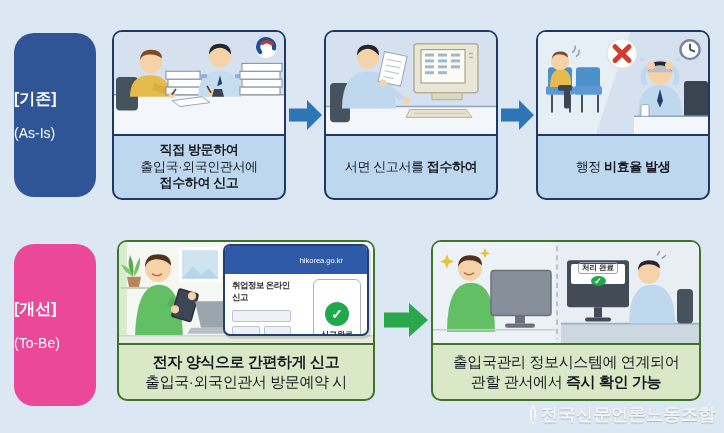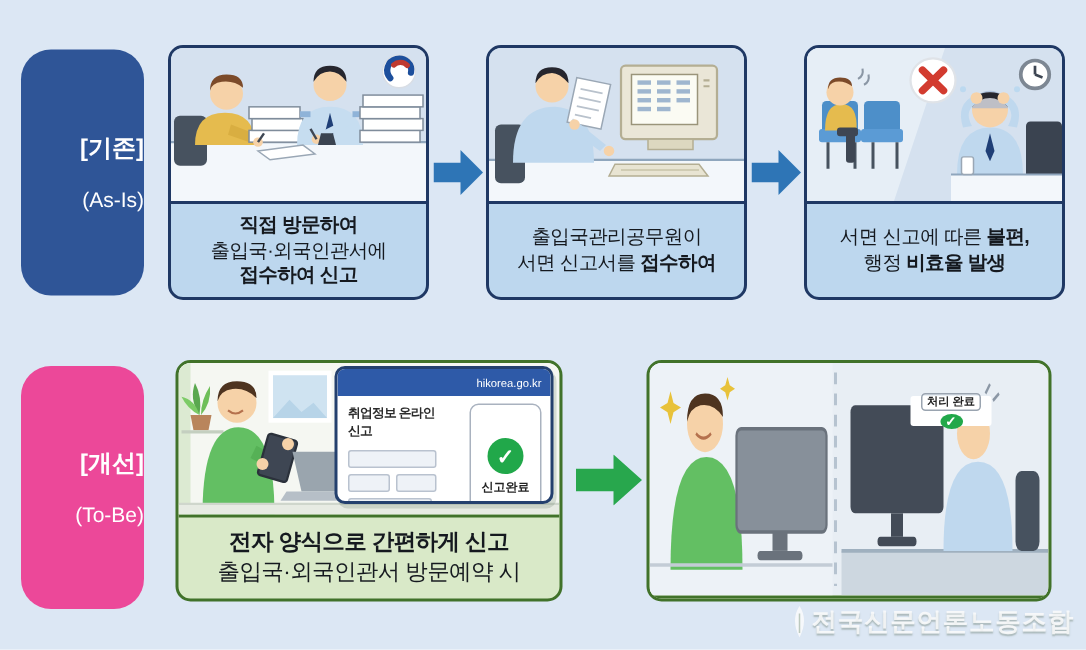--- a/index.html
+++ b/index.html
@@ -4,21 +4,21 @@
 <style>
   html,body { margin:0; padding:0; }
   .stage {
     position:relative; width:724px; height:433px;
     background:#dce7f4; overflow:hidden;
     font-family:"Liberation Sans", sans-serif;
   }
   
   .pill {
     position:absolute; display:flex; flex-direction:column;
-    align-items:flex-end; justify-content:center;
+    align-items:flex-start; justify-content:center;
     color:#fff; border-radius:20px; text-align:center;
   }
   .pill-asis { left:14px; top:33px; width:82px; height:164px; background:#2f5597; }
   .pill-tobe { left:14px; top:244px; width:82px; height:162px; background:#ec4899; }
   .pill .t { font-size:16px; font-weight:700; }
   .pill .s { font-size:14px; margin-top:15px; }
 
   
   .card {
     position:absolute; border-radius:10px; overflow:hidden;
@@ -51,22 +51,22 @@
   #arrow3 { left:384px; top:303px; }
 
   
   .popup {
     position:absolute; left:104px; top:2px; width:146px; height:92px;
     background:#fff; border:2px solid #24406e; border-radius:7px;
     overflow:hidden; box-sizing:border-box;
     box-shadow:2px 3px 0 rgba(70,100,70,0.18);
   }
   .popup-head {
-    height:18px; background:#2e5aa8; display:flex; align-items:center;
-    justify-content:flex-end; padding:0 6px; color:#fff; font-size:7.5px;
+    height:28px; background:#2e5aa8; display:flex; align-items:center;
+    justify-content:flex-end; padding:0 24px; color:#fff; font-size:7.5px;
   }
   .popup-body { display:flex; padding:5px 6px 4px 7px; gap:22px; }
   .popup-form { flex:1; }
   .popup-title { font-size:8.5px; font-weight:700; color:#2b2b2b; margin:1px 0 6px; letter-spacing:-0.5px; }
   .field { background:#eef2f7; border:1px solid #b9c2cf; border-radius:2px; height:10px; margin-bottom:4px; }
   .field-row { display:flex; gap:4px; margin-bottom:4px; }
   .field-row .field { flex:1; margin-bottom:0; }
   .field.tall { height:14px; width:92%; }
   .done-box {
     width:48px; border:1.5px solid #a9b2bf; border-radius:6px; background:#fff;
@@ -78,21 +78,21 @@
     display:flex; align-items:center; justify-content:center;
     font-size:14px; font-weight:700;
   }
   .check-circle.small { width:15px; height:15px; font-size:9px; }
   .done-label { font-size:8px; font-weight:700; color:#222; }
 
   
   .monitor-screen {
     position:absolute; left:138px; top:22px; width:54px; height:20px;
     background:#fff; border-radius:2px;
-    display:flex; flex-direction:column; align-items:center; justify-content:center; gap:2px;margin-left:36px;
+    display:flex; flex-direction:column; align-items:center; justify-content:center; gap:2px;
   }
   .screen-pill {
     font-size:7.5px; font-weight:700; color:#222;
     border:1px solid #9aa4b0; border-radius:3px; padding:0 3px; line-height:1.45;
     white-space:nowrap;
   }
 
   
   .watermark {
     position:absolute; right:8px; bottom:7px;
@@ -207,21 +207,20 @@
             <line x1="59" y1="41" x2="74" y2="41"></line>
             <line x1="59" y1="47" x2="70" y2="47"></line>
           </g>
         </g>
         <path d="M56 48 L78 66 L74 70 L52 54 Z" fill="#bfd8ee"></path>
         <circle cx="57" cy="52" r="3.5" fill="#f6d2a8"></circle>
         <circle cx="80" cy="70" r="3.5" fill="#f6d2a8"></circle>
       </svg>
     </div>
     <div class="cap">
-      <div><span>출입국관리공무원이</span><span class="em"></span></div>
       <div><span>서면 신고서를 </span><span class="em">접수하여</span></div>
     </div>
   </div>
 
   <div class="arrow" id="arrow2">
     <svg width="33" height="30" viewBox="0 0 33 30">
         <polygon points="0,8.5 18,8.5 18,0 33,15 18,30 18,21.5 0,21.5" fill="#2e75b6"></polygon>
       </svg>
   </div>
 
@@ -270,21 +269,20 @@
         <circle cx="113" cy="34" r="4" fill="#f6d2a8"></circle>
         <circle cx="131" cy="34" r="4" fill="#f6d2a8"></circle>
         <circle cx="104" cy="28" r="2" fill="#bcd9f0"></circle>
         <circle cx="140" cy="28" r="2" fill="#bcd9f0"></circle>
         <rect x="96" y="86" width="74" height="18" fill="#f3f7fb"></rect>
         <line x1="96" y1="86" x2="170" y2="86" stroke="#8fa6bd" stroke-width="1.5"></line>
         <rect x="103" y="74" width="8" height="12" rx="1.5" fill="#fff" stroke="#9aa7b5"></rect>
       </svg>
     </div>
     <div class="cap">
-      <div><span>서면 신고에 따른 </span><span class="em">불편,</span></div>
       <div><span>행정 </span><span class="em">비효율 발생</span></div>
     </div>
   </div>
 
   <div class="pill pill-tobe">
     <div class="t">[개선]</div>
     <div class="s">(To-Be)</div>
   </div>
 
   <div class="card bot" id="card4">
@@ -388,20 +386,24 @@
         <g stroke="#8b97a5" stroke-width="1.4">
           <line x1="224" y1="13" x2="227" y2="9"></line>
           <line x1="229" y1="16" x2="233" y2="13"></line>
         </g>
       </svg>
       <div class="monitor-screen">
         <div class="screen-pill">처리 완료</div>
         <div class="check-circle small">✓</div>
       </div>
     </div>
+    <div class="cap">
+      <div><span>출입국관리 정보시스템에 연계되어</span><span class="em"></span></div>
+      <div><span>관할 관서에서 </span><span class="em">즉시 확인 가능</span></div>
+    </div>
   </div>
 
   <div class="watermark">
     <svg width="16" height="22" viewBox="0 0 16 22">
       <path d="M8 0 C12 6 12 13 8 21 C4 13 4 6 8 0 Z" fill="rgba(252,252,252,0.8)"></path>
       <line x1="8" y1="5" x2="8" y2="18" stroke="rgba(150,170,150,0.6)" stroke-width="1"></line>
     </svg>
     <span>전국신문언론노동조합</span>
   </div>
 

